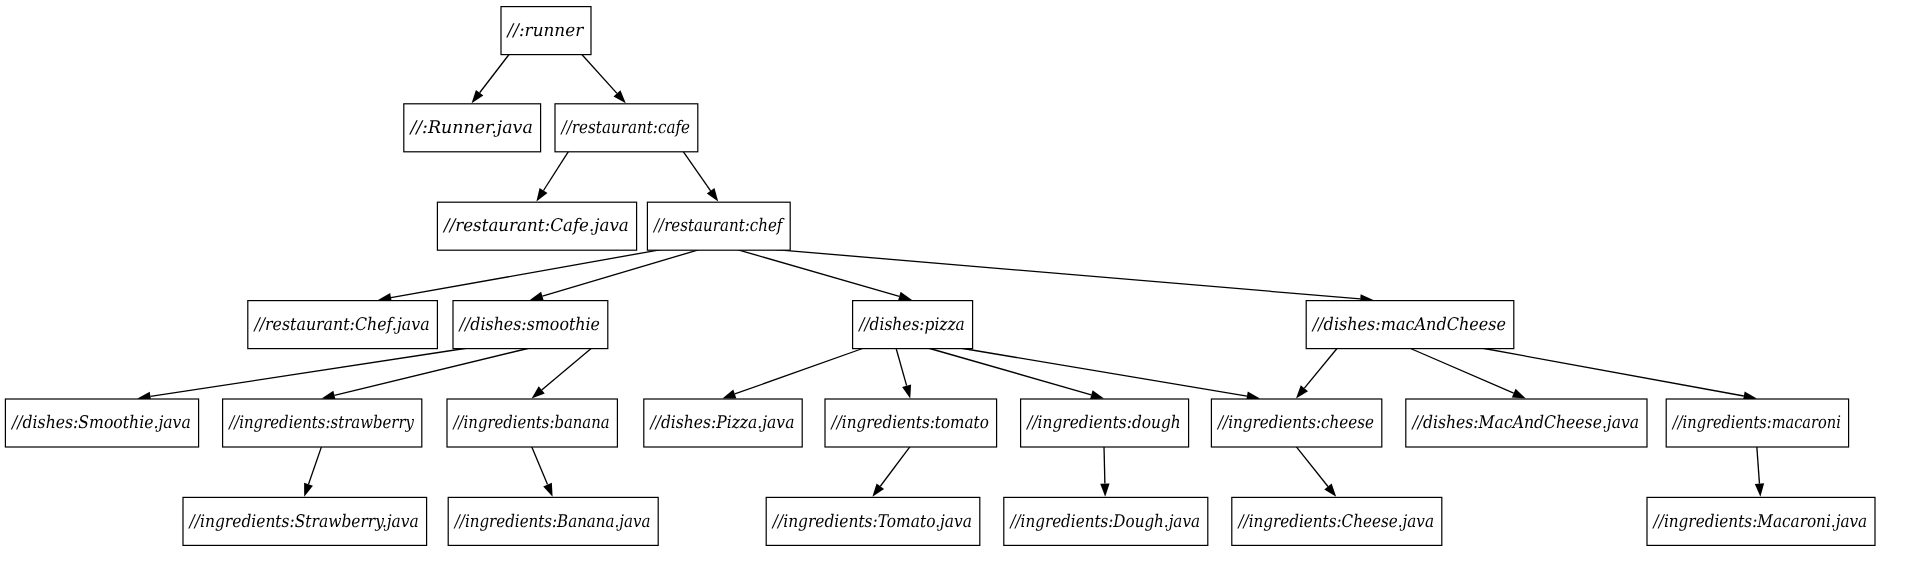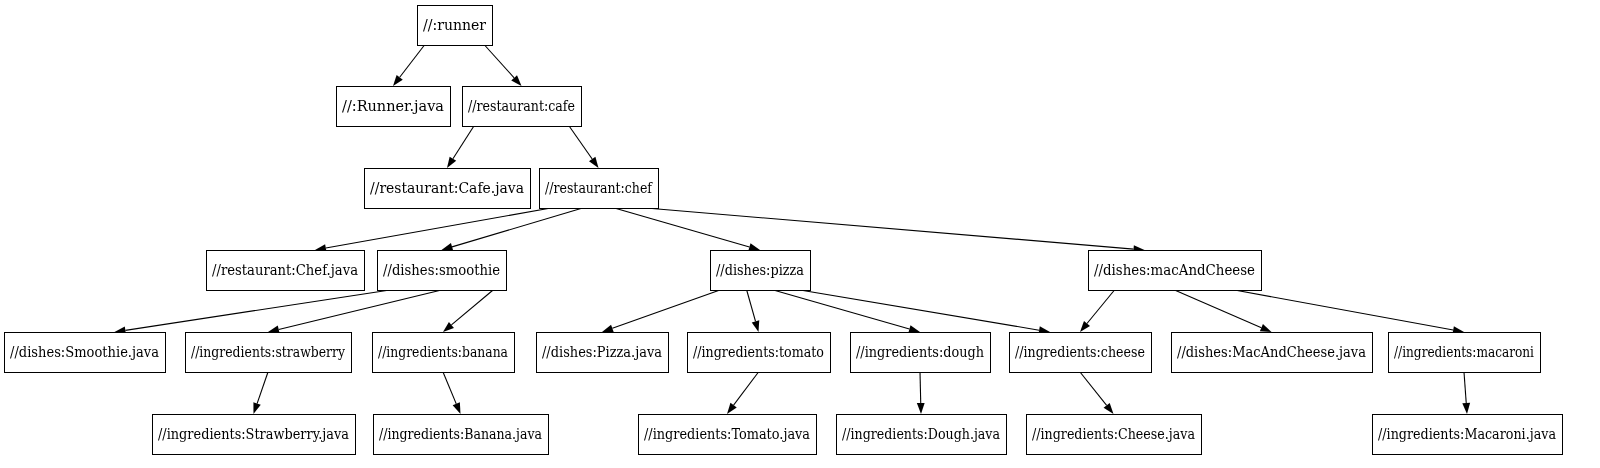--- a/index.html
+++ b/index.html
@@ -11,20 +11,21 @@
     width: 1600px;
     height: 468px;
     overflow: hidden;
     font-family: "DejaVu Serif", "Liberation Serif", serif;
   }
   #graph-root {
     position: relative;
     width: 1600px;
     height: 468px;
     background: #ffffff;
+    font-style: italic;
   }
   svg#graph-canvas {
     position: absolute;
     left: 0;
     top: 0;
     width: 1600px;
     height: 468px;
     display: block;
   }
   .node-box {

